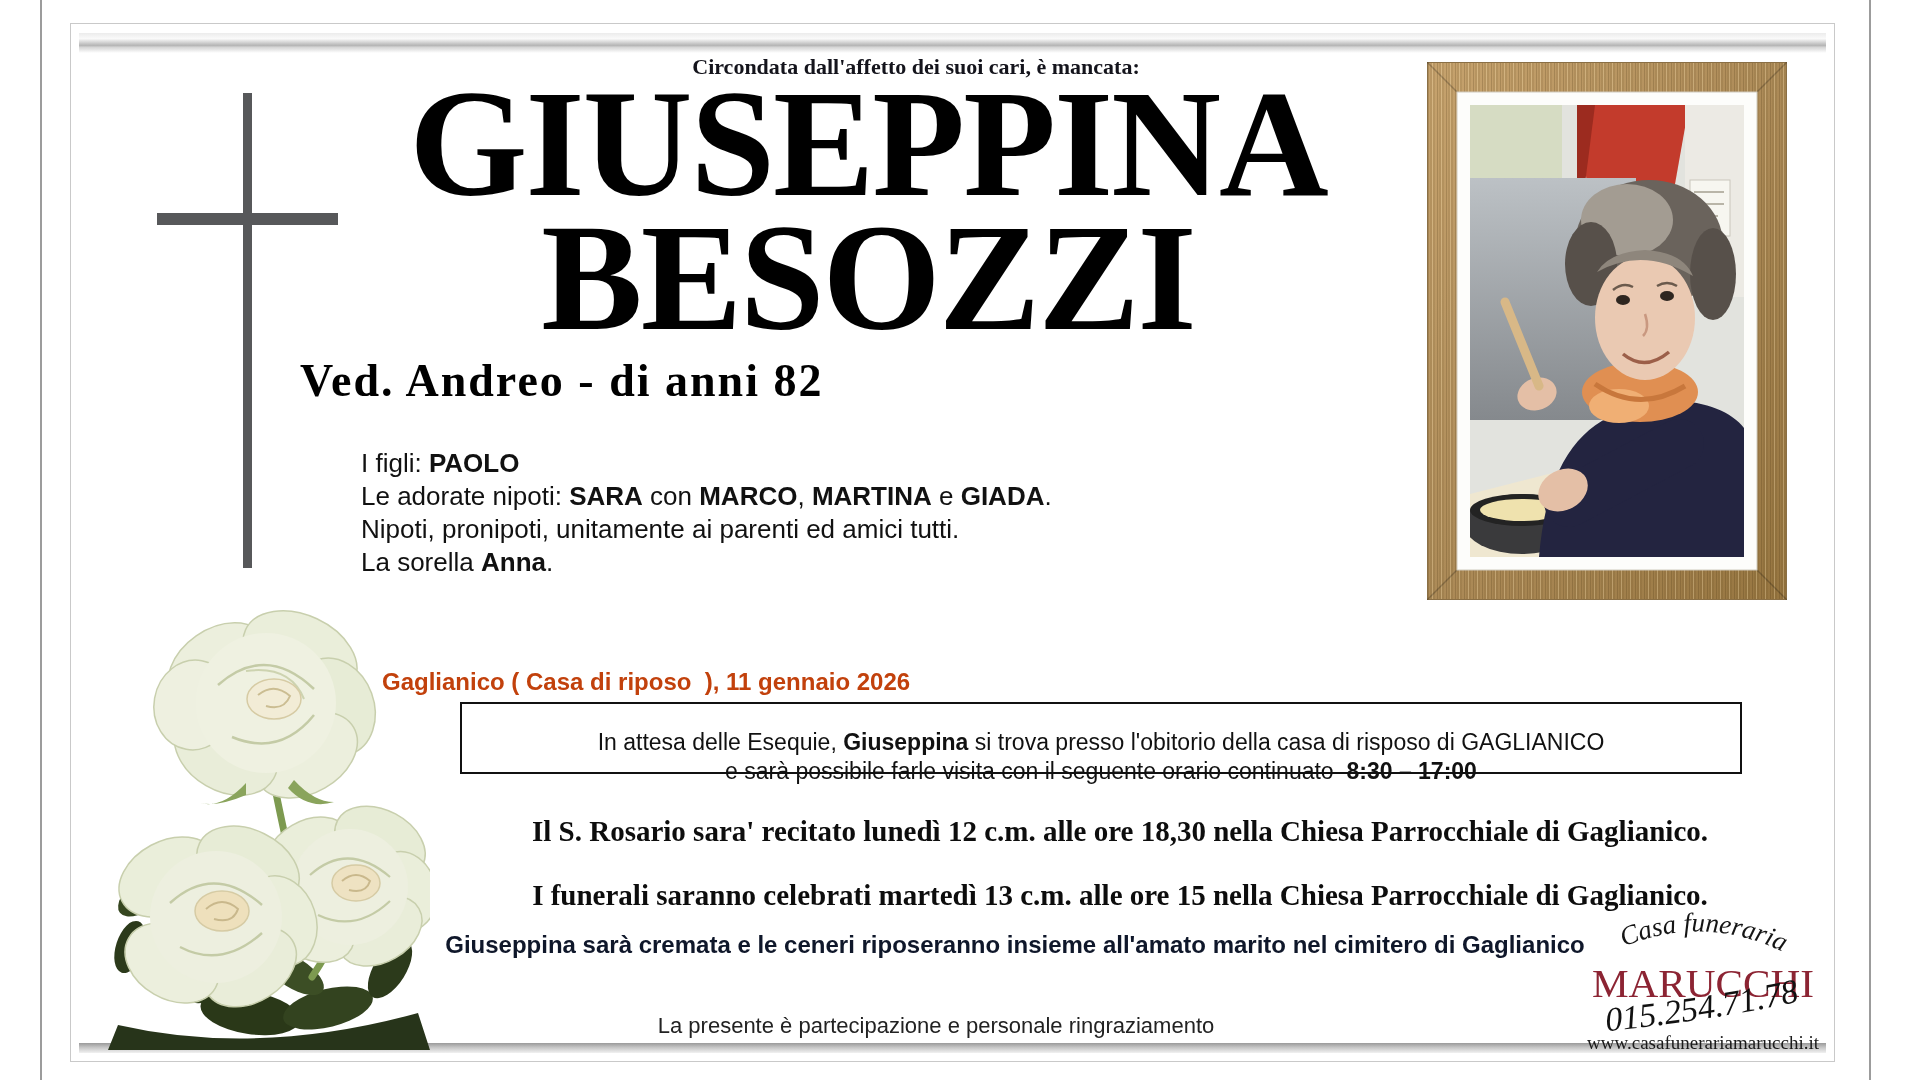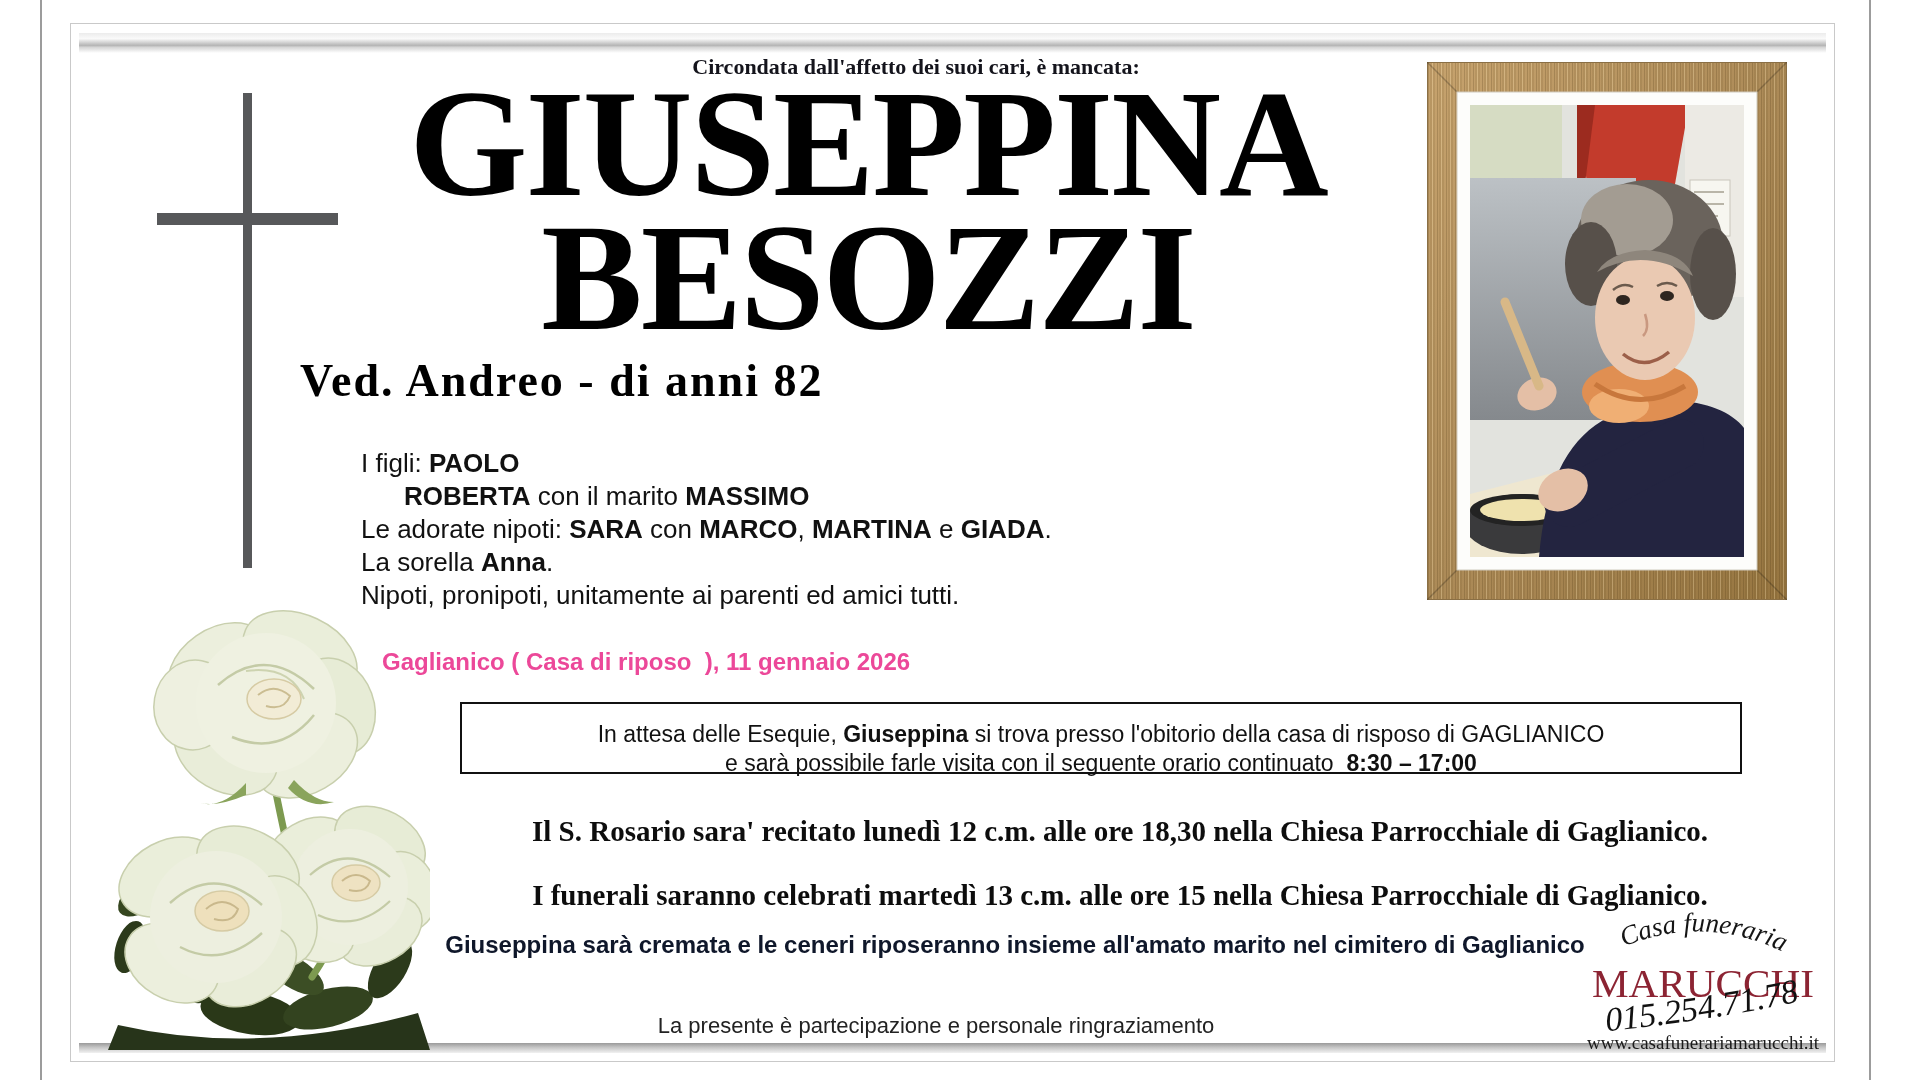--- a/index.html
+++ b/index.html
@@ -29,25 +29,25 @@
   .name-line { left:300px; width:1136px; text-align:center; color:#000;
            font:bold 152px/132px "Liberation Serif", serif; letter-spacing:-2px; }
   #name1 { top:78px; }
   #name2 { top:212px; }
   #subtitle { left:300px; top:356px; width:1180px; color:#000;
            font:bold 46px/50px "Liberation Serif", serif; letter-spacing:2px; }
 
   
   #announcement { left:361px; top:447px; font:26px/33px "Liberation Sans", sans-serif; color:#111; }
   #announcement .indent { padding-left:43px; }
-  #dateline { left:382px; top:648px; font:bold 24px/28px "Liberation Sans", sans-serif; color:#ec4899; }
+  #dateline { left:382px; top:668px; font:bold 24px/28px "Liberation Sans", sans-serif; color:#c2410c; }
 
   
   #obit-box { left:460px; top:702px; width:1282px; height:72px; border:2px solid #111;
-              background:#fff; text-align:center; padding-top:16px;
+              background:#fff; text-align:center; padding-top:24px;
               font:23px/29px "Liberation Sans", sans-serif; color:#111; }
 
   .notice-serif { left:420px; width:1400px; text-align:center; color:#0d0d0d;
               font:bold 29px/34px "Liberation Serif", serif;margin-top:13px; }
   #rosary  { top:801px; }
   #funeral { top:865px; }
   #cremation { left:420px; top:930px; width:1190px; text-align:center; color:#0f172a;
               font:bold 24px/29px "Liberation Sans", sans-serif; }
   #closing { left:284px; top:1012px; width:1304px; text-align:center; color:#222;
               font:22px/27px "Liberation Sans", sans-serif; }
@@ -71,24 +71,23 @@
 <div class="abs cross-bar" id="cross-v"></div>
 <div class="abs cross-bar" id="cross-h"></div>
 
 <div class="abs" id="intro">Circondata dall'affetto dei suoi cari, è mancata:</div>
 <div class="abs name-line" id="name1">GIUSEPPINA</div>
 <div class="abs name-line" id="name2">BESOZZI</div>
 <div class="abs" id="subtitle">Ved. Andreo - di anni 82</div>
 
 <div class="abs" id="announcement">
   <div><span class="pre">I figli: </span><span class="pre b">PAOLO</span></div>
-  <div class="indent"><span class="pre b">ROBERTA</span><span class="pre"> con il marito </span><span class="pre b">MASSIMO</span></div>
   <div><span class="pre">Le adorate nipoti: </span><span class="pre b">SARA</span><span class="pre"> con </span><span class="pre b">MARCO</span><span class="pre">, </span><span class="pre b">MARTINA</span><span class="pre"> e </span><span class="pre b">GIADA</span><span class="pre">.</span></div>
+  <div><span class="pre">Nipoti, pronipoti, unitamente ai parenti ed amici tutti.</span></div>
   <div><span class="pre">La sorella </span><span class="pre b">Anna</span><span class="pre">.</span></div>
-  <div><span class="pre">Nipoti, pronipoti, unitamente ai parenti ed amici tutti.</span></div>
 </div>
 
 <div class="abs pre" id="dateline">Gaglianico ( Casa di riposo  ), 11 gennaio 2026</div>
 
 <div class="abs" id="obit-box">
   <div><span class="pre">In attesa delle Esequie, </span><span class="pre b">Giuseppina</span><span class="pre"> si trova presso l'obitorio della casa di risposo di GAGLIANICO</span></div>
   <div><span class="pre">e sarà possibile farle visita con il seguente orario continuato  </span><span class="pre b">8:30 – 17:00</span></div>
 </div>
 
 <div class="abs notice-serif" id="rosary">Il S. Rosario sara' recitato lunedì 12 c.m. alle ore 18,30 nella Chiesa Parrocchiale di Gaglianico.</div>

